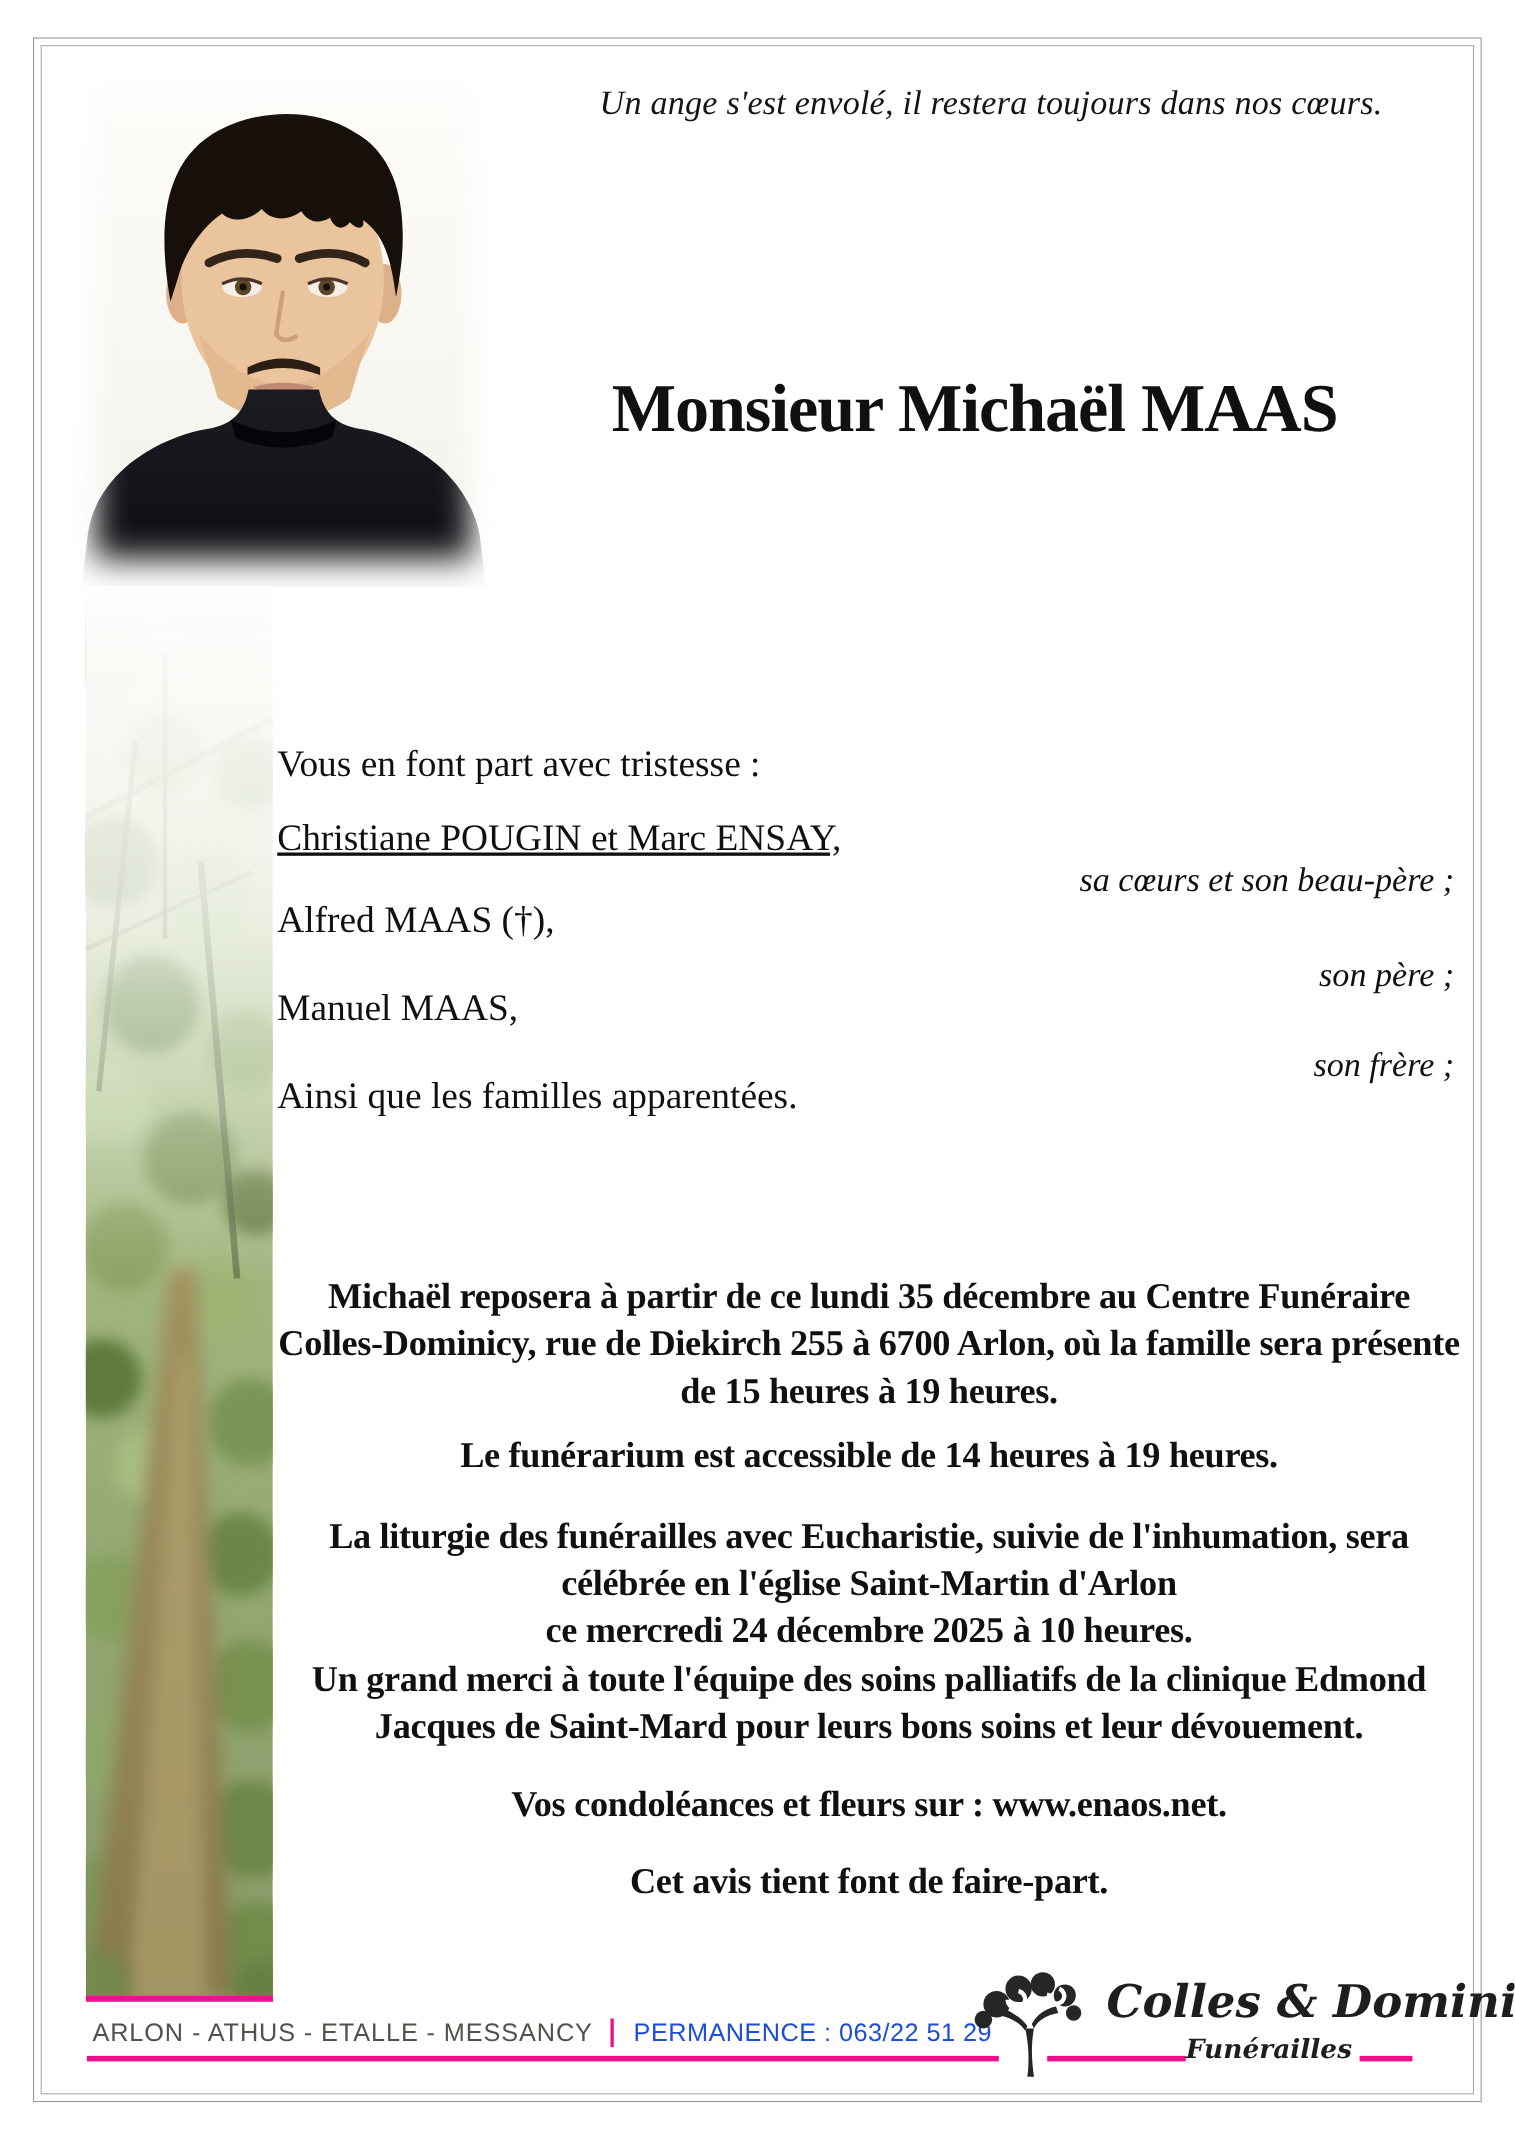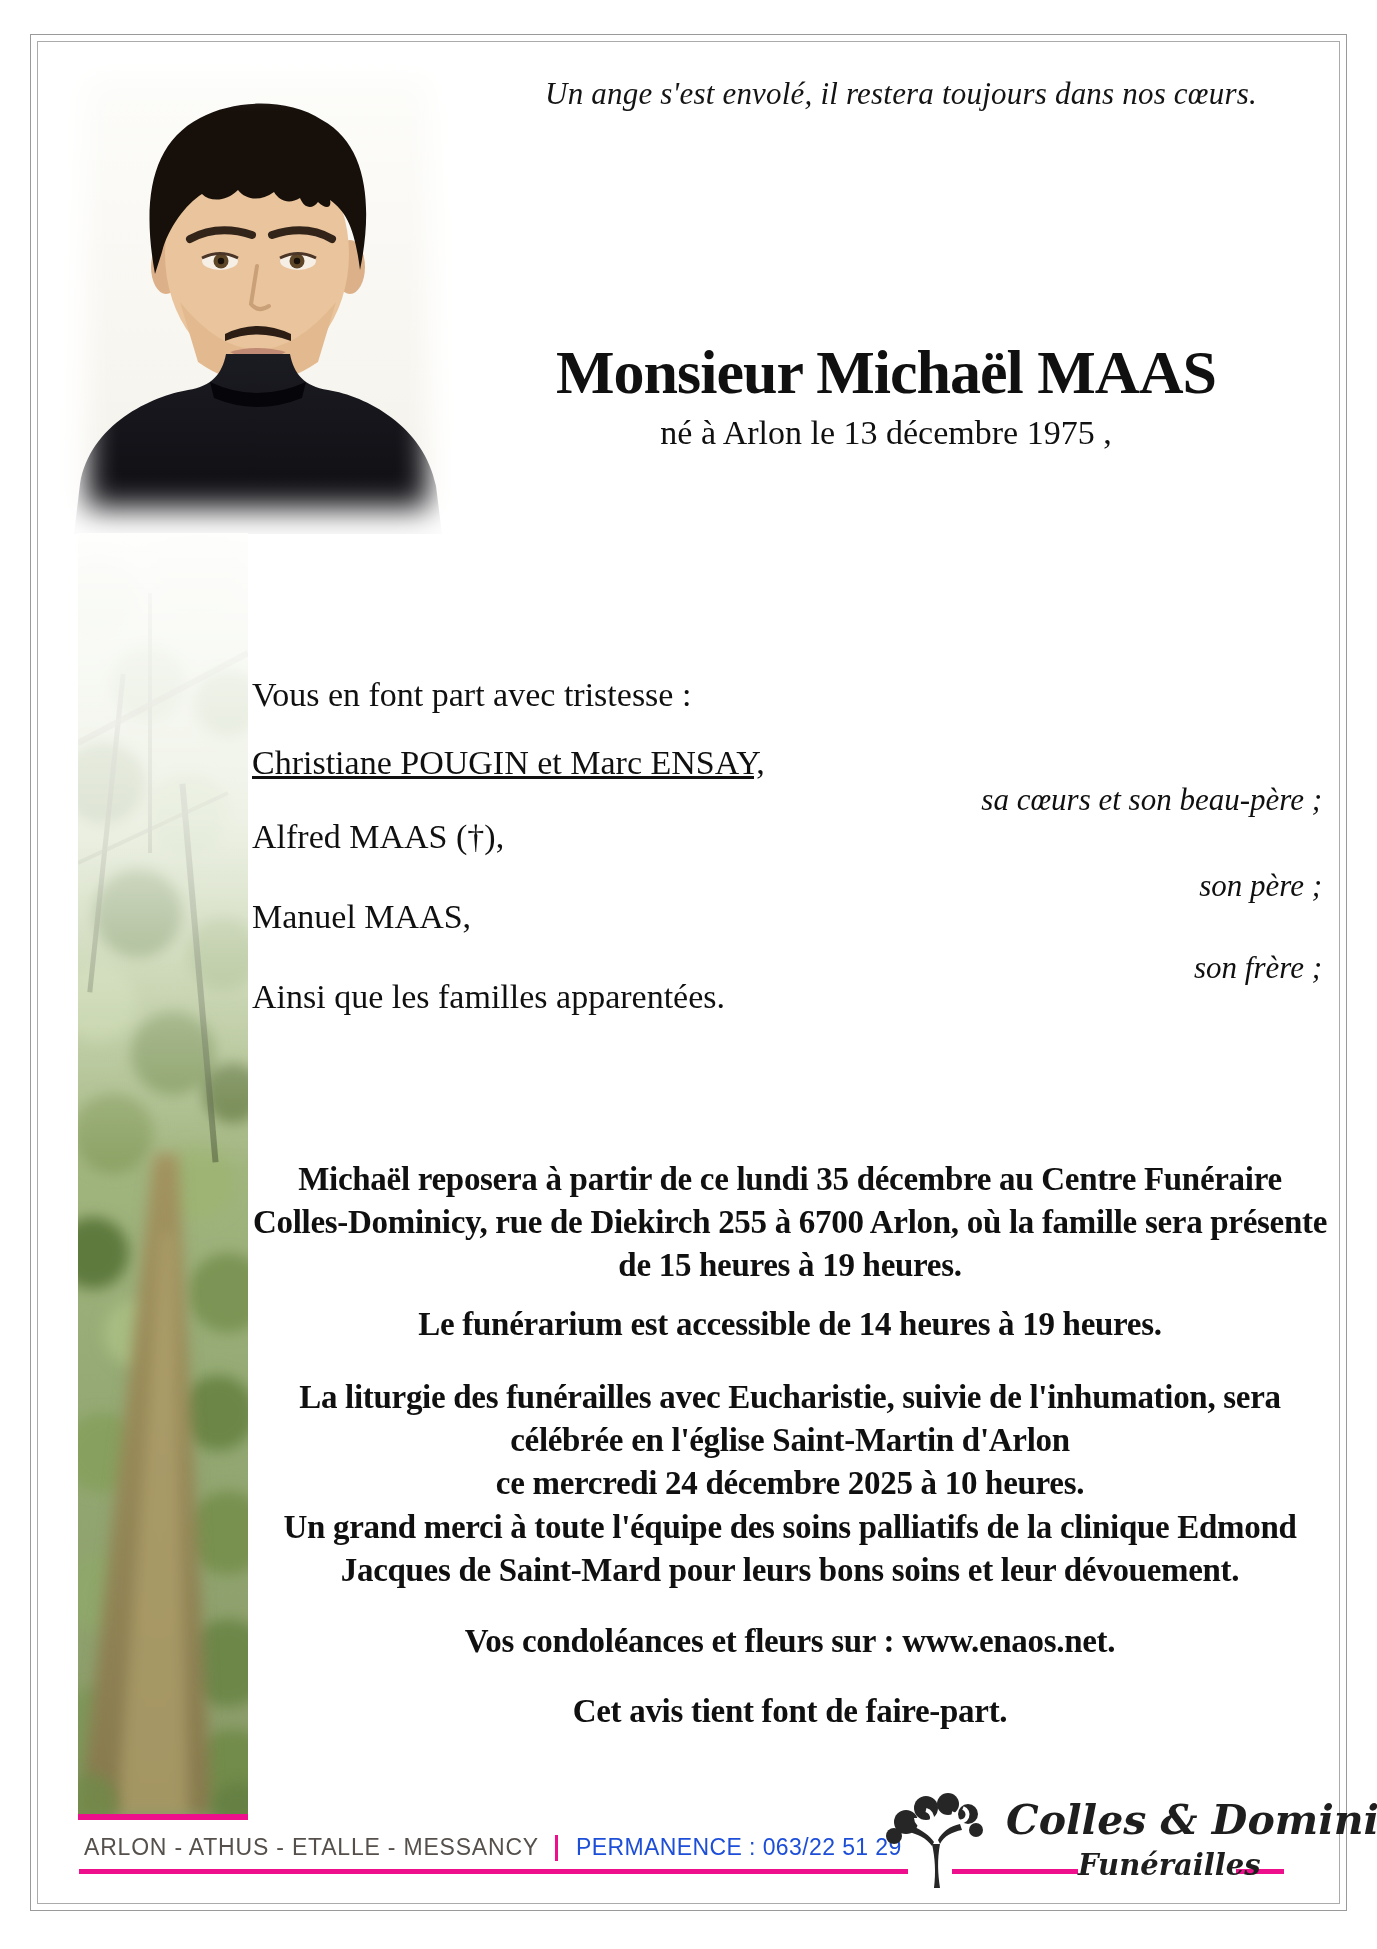--- a/index.html
+++ b/index.html
@@ -63,21 +63,21 @@
   .brand-line.seg3{left:1236px;width:48px;}
   .brand-tree{position:absolute;left:882px;top:1788px;width:112px;height:102px;}
   .brand-name{
     position:absolute;left:1006px;top:1796px;width:300px;text-align:center;
     font-family:"DejaVu Serif", serif;font-style:italic;font-weight:bold;
     font-size:41px;color:#1e1e1e;white-space:nowrap;
   }
   .brand-subtitle{
     position:absolute;left:1078px;top:1848px;width:150px;text-align:right;
     font-family:"DejaVu Serif", serif;font-style:italic;font-weight:bold;
-    font-size:29px;color:#1e1e1e;white-space:nowrap;
+    font-size:24px;color:#1e1e1e;white-space:nowrap;
   }
 </style>
 </head>
 <body>
 
 <div class="page">
 
   <div class="frame outer"></div>
   <div class="frame inner"></div>
 
@@ -202,21 +202,20 @@
         <circle cx="10" cy="1270" r="30" fill="#6f8a4a"></circle>
         <circle cx="160" cy="1275" r="26" fill="#647e42"></circle>
       </g>
       <rect x="0" y="0" width="170" height="640" fill="url(#ftop)"></rect>
     </svg>
   </div>
   <div class="forest-underline" style="background: rgb(237, 15, 140);"></div>
 
   <div class="header-block">
     <div class="deceased-title">Monsieur Michaël MAAS</div>
-    <div class="deceased-dates">né à Arlon le 13 décembre 1975 ,</div>
   </div>
 
   <div class="family">
     <div class="row f-intro">Vous en font part avec tristesse :</div>
     <div class="row f-n1">Christiane POUGIN et Marc ENSAY,</div>
     <div class="relation f-r1">sa cœurs et son beau-père ;</div>
     <div class="row f-n2">Alfred MAAS (†),</div>
     <div class="relation f-r2">son père ;</div>
     <div class="row f-n3">Manuel MAAS,</div>
     <div class="relation f-r3">son frère ;</div>

